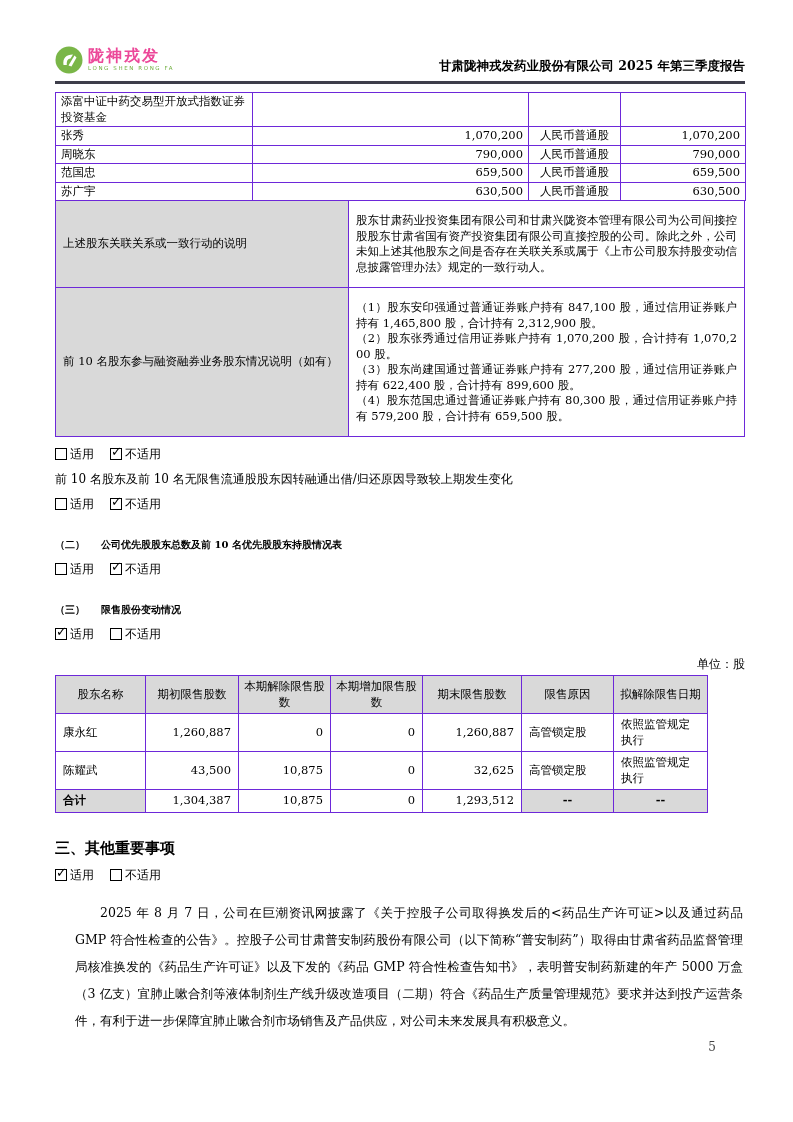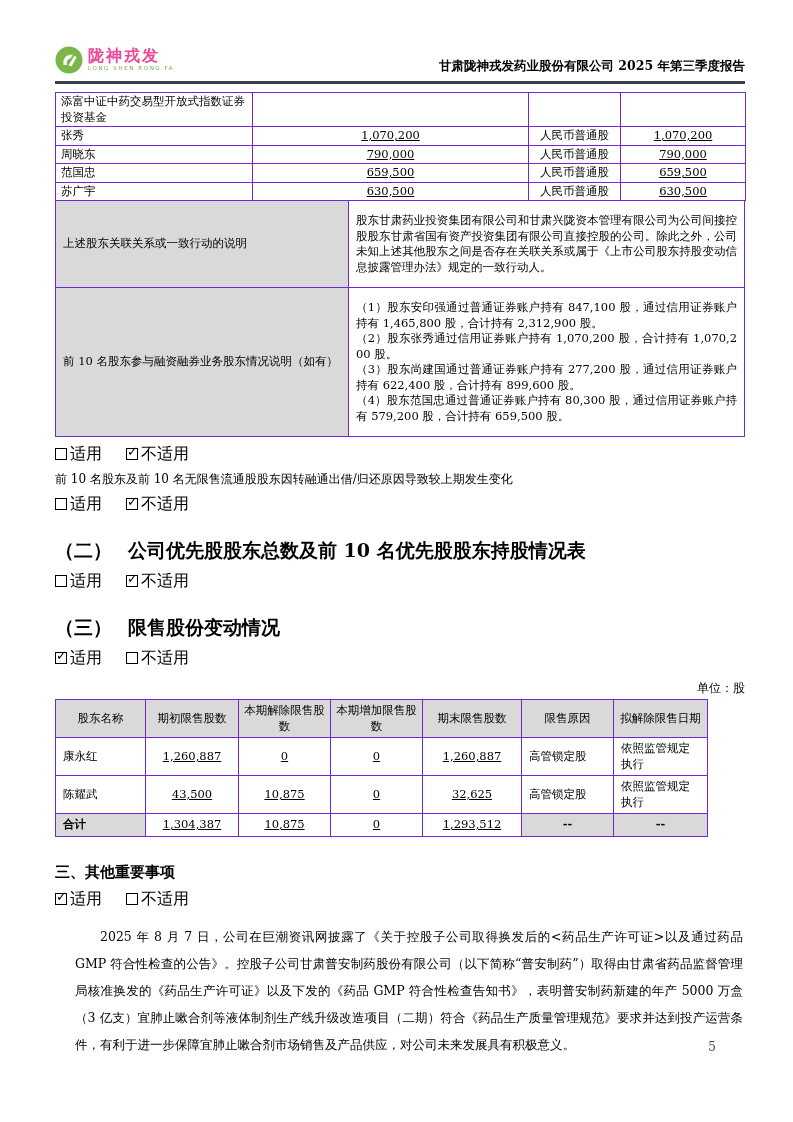--- a/index.html
+++ b/index.html
@@ -19,34 +19,34 @@
   .logo-circle{width:28px;height:28px;flex:0 0 auto;}
   .logo-txt{display:flex;flex-direction:column;line-height:1;}
   .logo-cn{font-size:16px;font-weight:bold;color:#ec4899;letter-spacing:2px;font-family:"DejaVu Sans","Liberation Sans",sans-serif;}
   .logo-en{font-size:5.5px;color:#6fae3d;letter-spacing:1.6px;margin-top:2px;font-family:"DejaVu Sans","Liberation Sans",sans-serif;}
   .hdr-title{font-size:12.5px;font-weight:bold;line-height:1;padding-bottom:2px;}
   
   table{border-collapse:collapse;table-layout:fixed;font-size:11.5px;}
   td,th{border:1px solid #6d28d9;padding:1px 5px;line-height:15.5px;word-break:break-all;}
   .t1a{width:690px;margin-top:8px;}
   .t1b{width:690px;margin-top:-1px;}
-  .al{text-align:left;}  .ar{text-align:center;text-decoration:underline;}  .ac{text-align:center;}
+  .al{text-align:left;}  .ar{text-align:right;}  .ac{text-align:center;}
   .gray{background:#d9d9d9;font-weight:bold;}
   .t1b td{padding:12px 7px;margin-top:20px;}
   .t1b .lbl{width:278px;background:#d9d9d9;vertical-align:middle;text-align:left;}
   .t1b .txt{text-align:justify;}
   .t1b .txt div{line-height:15.5px;}
   
   .note{font-size:12px;line-height:16px;margin:9px 0 0 0;}
-  .checkline{font-size:16px;margin:9px 0 0 0;line-height:16px;display:flex;gap:24px;}
+  .checkline{font-size:12px;margin:9px 0 0 0;line-height:16px;display:flex;gap:16px;}
   .cbopt{display:inline-flex;align-items:center;gap:3px;}
   .cb{width:10px;height:10px;border:1px solid #000;display:inline-block;position:relative;flex:0 0 auto;}
   .cb.checked::after{content:"\2713";position:absolute;top:-5px;left:0px;font-size:13px;font-weight:bold;font-family:"DejaVu Sans",sans-serif;}
   
-  .h3{font-size:19px;font-weight:bold;margin:26px 0 0 0;}
+  .h3{font-size:10px;font-weight:bold;margin:26px 0 0 0;}
   .h3 .num{margin-right:16px;}
   .h2{font-size:15px;font-weight:bold;margin:26px 0 0 0;}
   .unit{font-size:12px;text-align:right;margin:14px 0 2px 0;}
   
   .t2{width:652px;}
   .t2 th{background:#d9d9d9;font-weight:normal;text-align:center;vertical-align:middle;padding:3px 4px;}
   .t2 td{padding:3px 7px;vertical-align:middle;}
   
   .para{font-size:12.5px;line-height:27px;text-align:justify;text-indent:2em;margin:16px 0 0 20px;width:668px;}
   .pagenum{position:absolute;top:1040px;left:700px;width:24px;text-align:center;font-size:12px;color:#444;}

